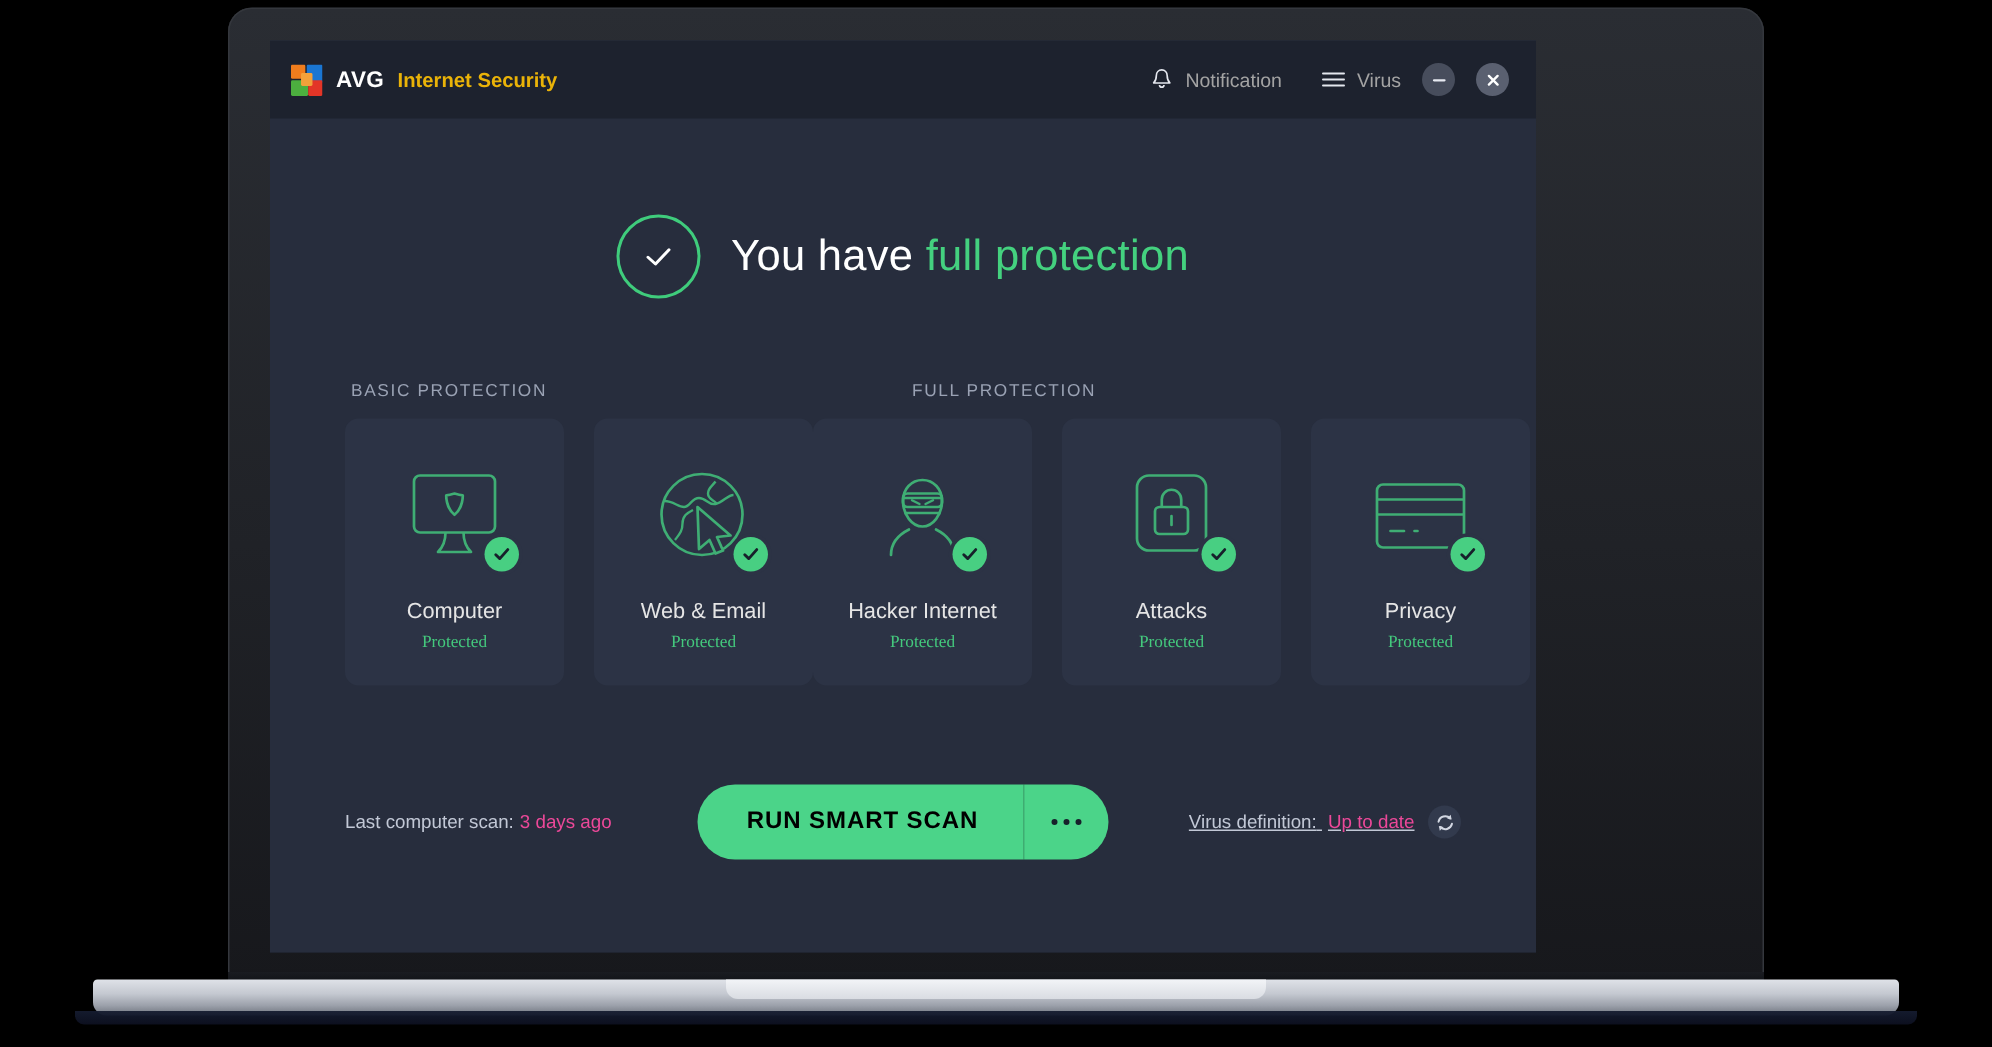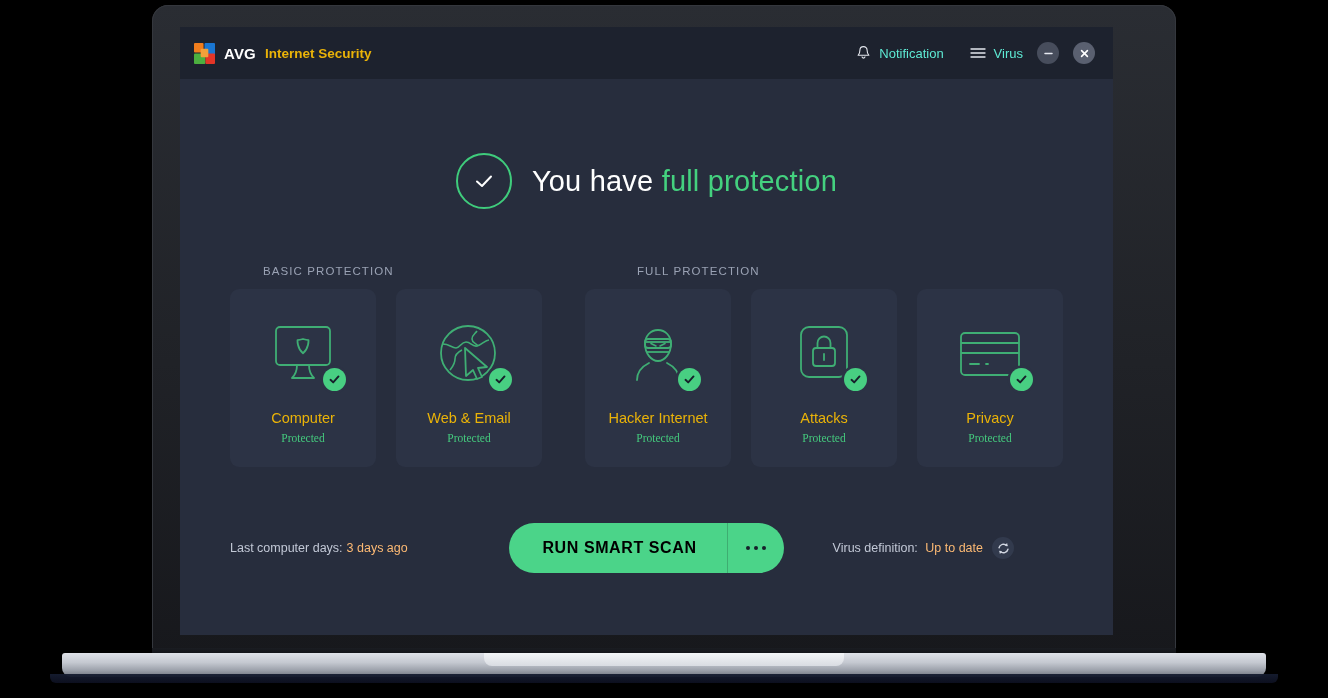--- a/index.html
+++ b/index.html
@@ -28,21 +28,21 @@
     height: 650px;
     background: linear-gradient(180deg, #2a2d33 0%, #202227 55%, #17181c 100%);
     border-radius: 16px 16px 4px 4px;
     box-shadow: 0 0 0 1px #34373d inset;
   }
 
   #laptop-screen {
     position: absolute;
     left: 28px;
     top: 22px;
-    width: 933px;
+    width: 844px;
     height: 608px;
     background: #272d3d;
     overflow: hidden;
   }
 
   #laptop-base {
     position: absolute;
     left: 62px;
     top: 653px;
     width: 1204px;
@@ -117,21 +117,21 @@
     color: #eab308;
     font-size: 13.5px;
     font-weight: bold;
   }
   .titlebar-spacer { flex: 1 1 auto; }
 
   .tb-item {
     display: flex;
     align-items: center;
     gap: 8px;
-    color: #5eead4;
+    color: #a3a3a3;
     font-size: 13px;
     margin-left: 26px;
     cursor: default;
   }
   .tb-icon { display: block; }
 
   .win-btn {
     width: 22px;
     height: 22px;
     border-radius: 50%;
@@ -142,21 +142,21 @@
     margin-left: 14px;
     cursor: default;
   }
   .win-btn.close { background: #5a6070; }
   .win-glyph { display: block; }
 
   
   .body {
     flex: 1 1 auto;
     position: relative;
-    padding: 10px 50px;
+    padding: 0 50px;
   }
 
   
   .headline {
     display: flex;
     align-items: center;
     justify-content: center;
     gap: 20px;
     margin-top: 64px;
   }
@@ -184,21 +184,21 @@
     display: flex;
     margin-top: 56px;
     padding-left: 4px;
   }
   .section-title {
     font-size: 11.5px;
     letter-spacing: 1.1px;
     color: #9aa2b4;
     font-weight: normal;
   }
-  .sec-basic { width: 374px; margin-left: 29px; }
+  .sec-basic { width: 374px; }
 
   
   .cards {
     display: flex;
     margin-top: 12px;
   }
   .card-group { display: flex; gap: 20px; }
   .group-gap { width: 62px; }
 
   .card {
@@ -229,21 +229,21 @@
     border-radius: 50%;
     background: #48cf82;
     display: flex;
     align-items: center;
     justify-content: center;
     box-shadow: 0 0 0 2.5px #2c3345;
   }
   .card-title {
     margin-top: 19px;
     font-size: 14.5px;
-    color: #eab308;
+    color: #e5e5e5;
     font-weight: normal;
   }
   .card-status {
     margin-top: 6px;
     font-size: 11.5px;
     color: #44c97d;
     font-family: Liberation Serif, serif;
   }
 
   
@@ -256,22 +256,22 @@
     align-items: center;
   }
   .foot-left, .foot-right {
     flex: 1 1 0;
     display: flex;
     align-items: center;
     font-size: 12.5px;
     color: #c2c8d6;
     white-space: nowrap;
   }
-  .foot-right { justify-content: center; gap: 9px; }
-  .foot-accent { color: #fdba74; margin-left: 4px; }
+  .foot-right { justify-content: flex-end; gap: 9px; text-decoration: underline; }
+  .foot-accent { color: #ec4899; margin-left: 4px; }
 
   .scan-btn {
     display: flex;
     align-items: center;
     background: #4bd489;
     border-radius: 28px;
     height: 50px;
     cursor: default;
     flex: 0 0 auto;
   }
@@ -496,21 +496,21 @@
                 <div class="card-title">Privacy</div>
                 <div class="card-status">Protected</div>
               </div>
 
             </div>
           </div>
 
           <div class="footer">
 
             <div class="foot-left">
-              <span>Last computer days:</span>
+              <span>Last computer scan:</span>
               <span class="foot-accent">3 days ago</span>
             </div>
 
             <div class="scan-btn">
               <div class="scan-label">RUN SMART SCAN</div>
               <div class="scan-divider"></div>
               <div class="scan-more">
                 <span class="dot"></span>
                 <span class="dot"></span>
                 <span class="dot"></span>

